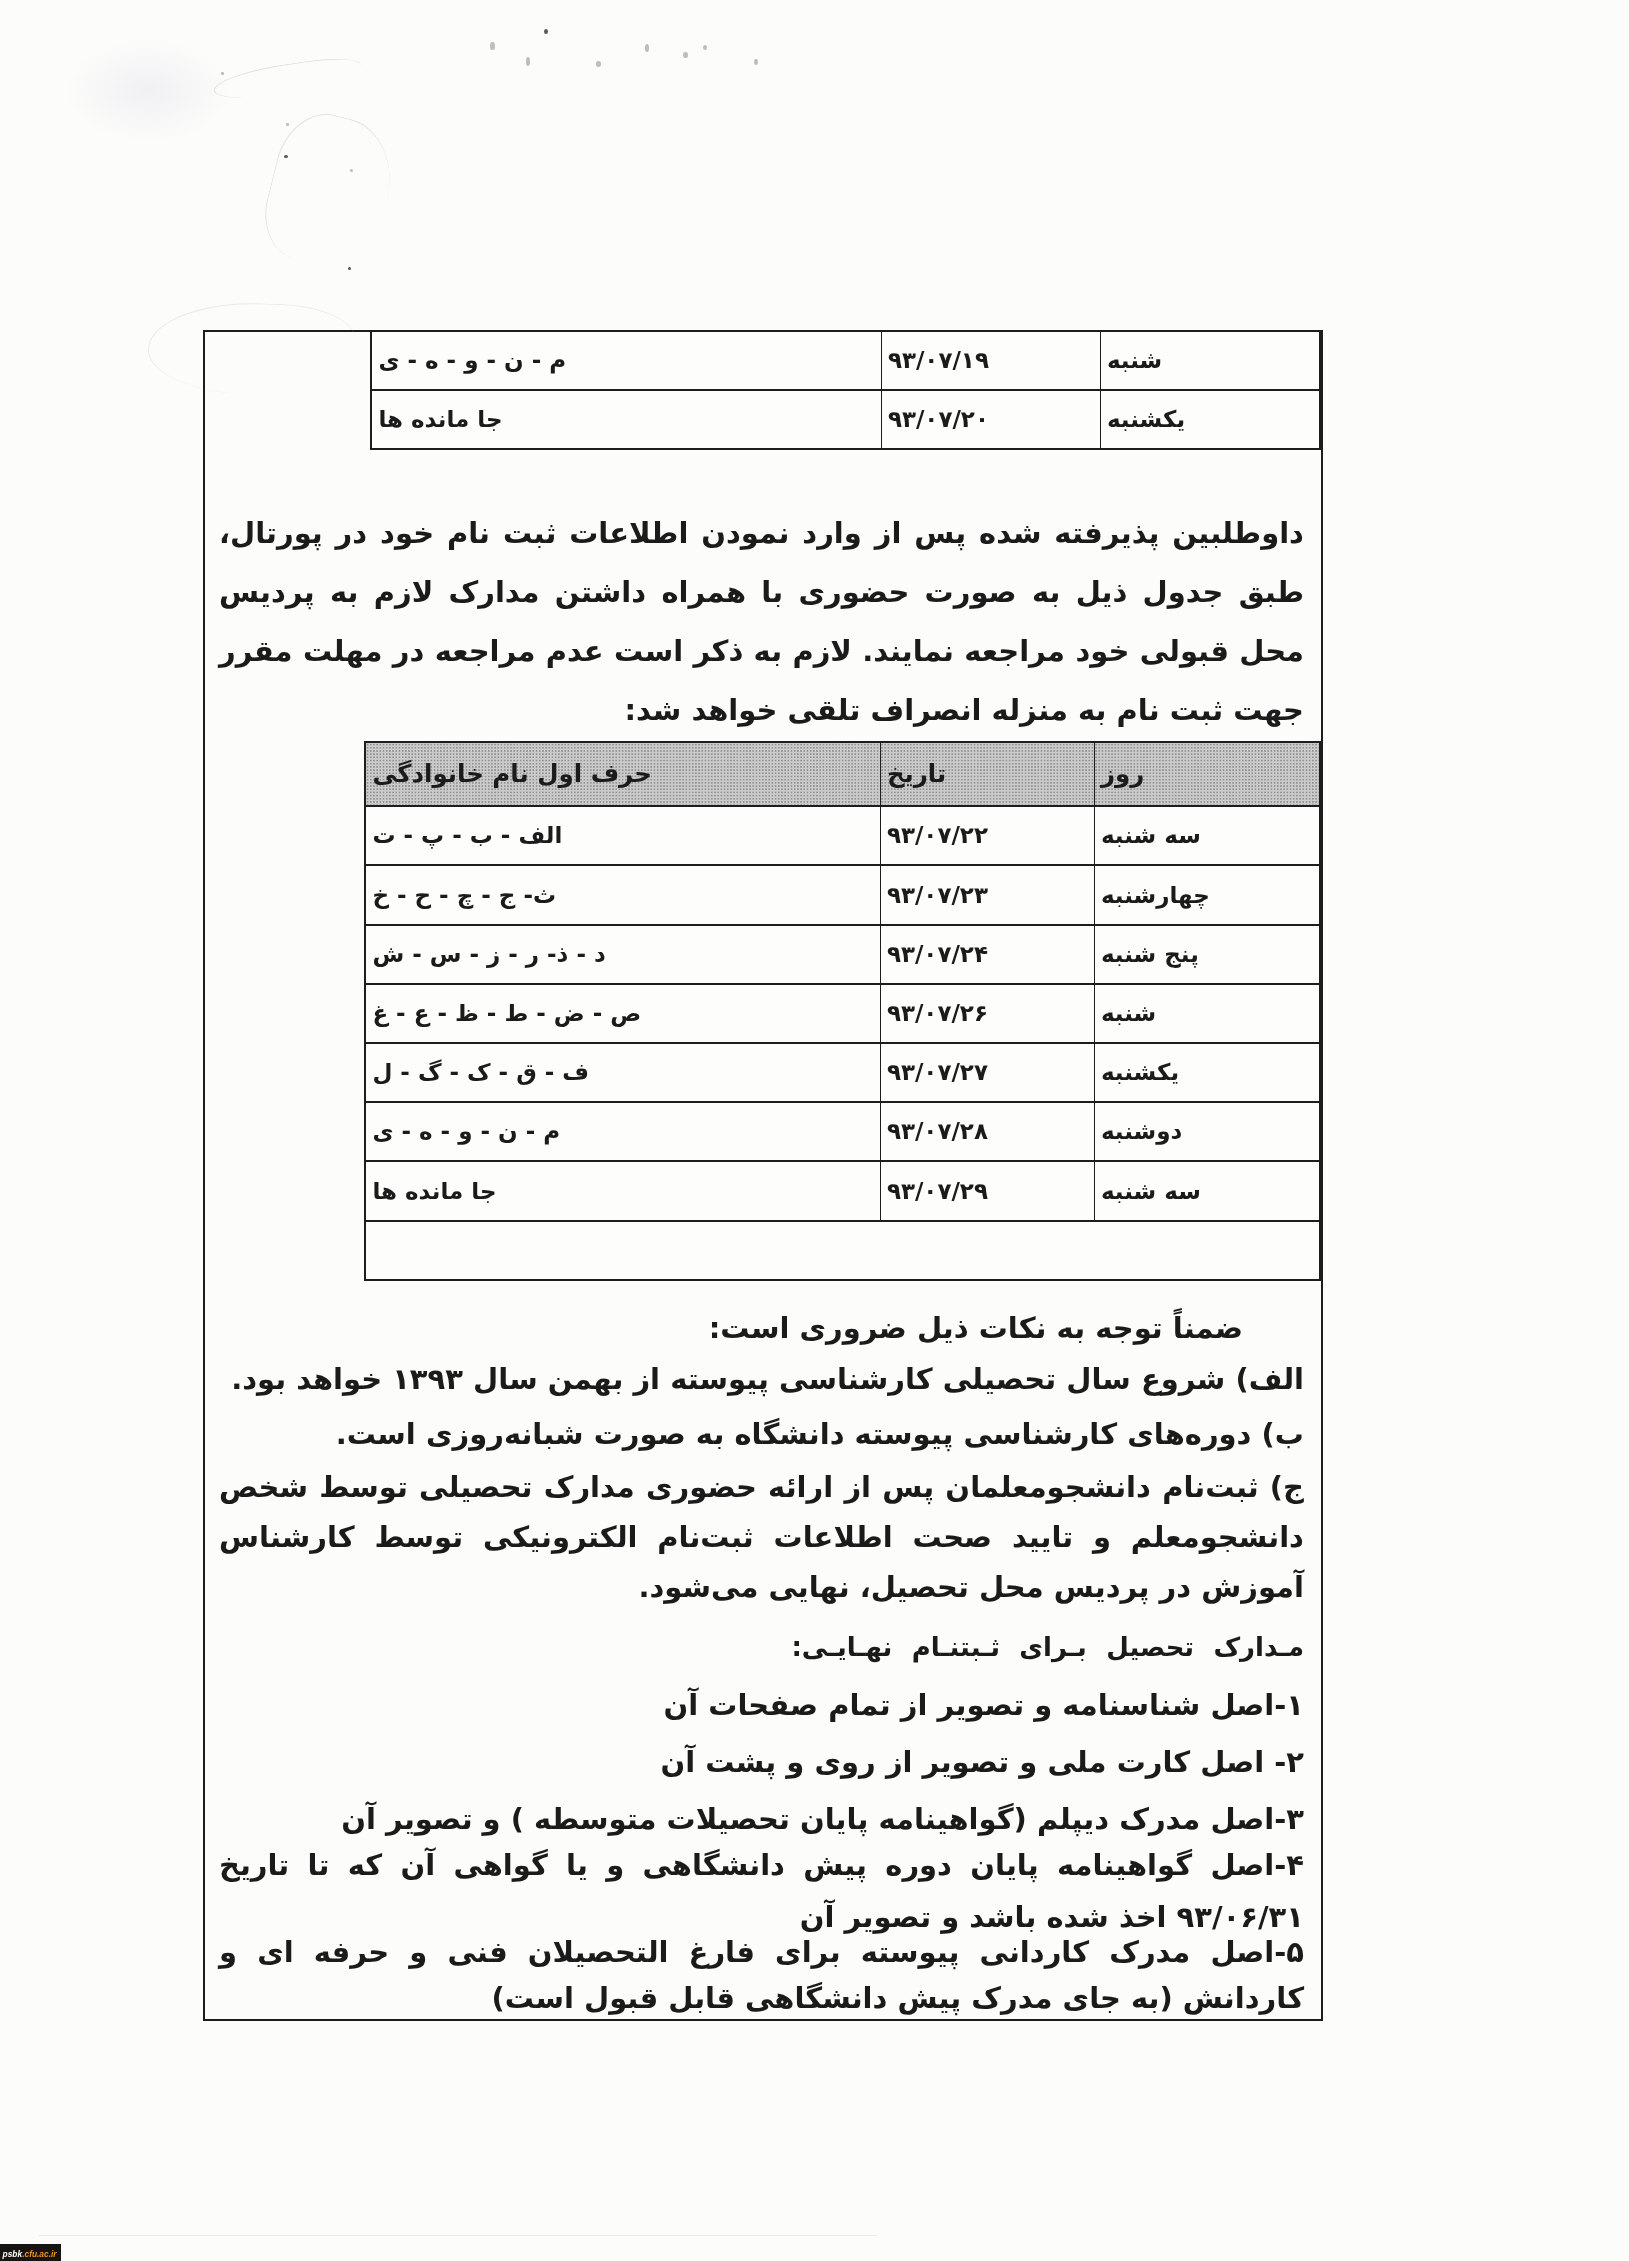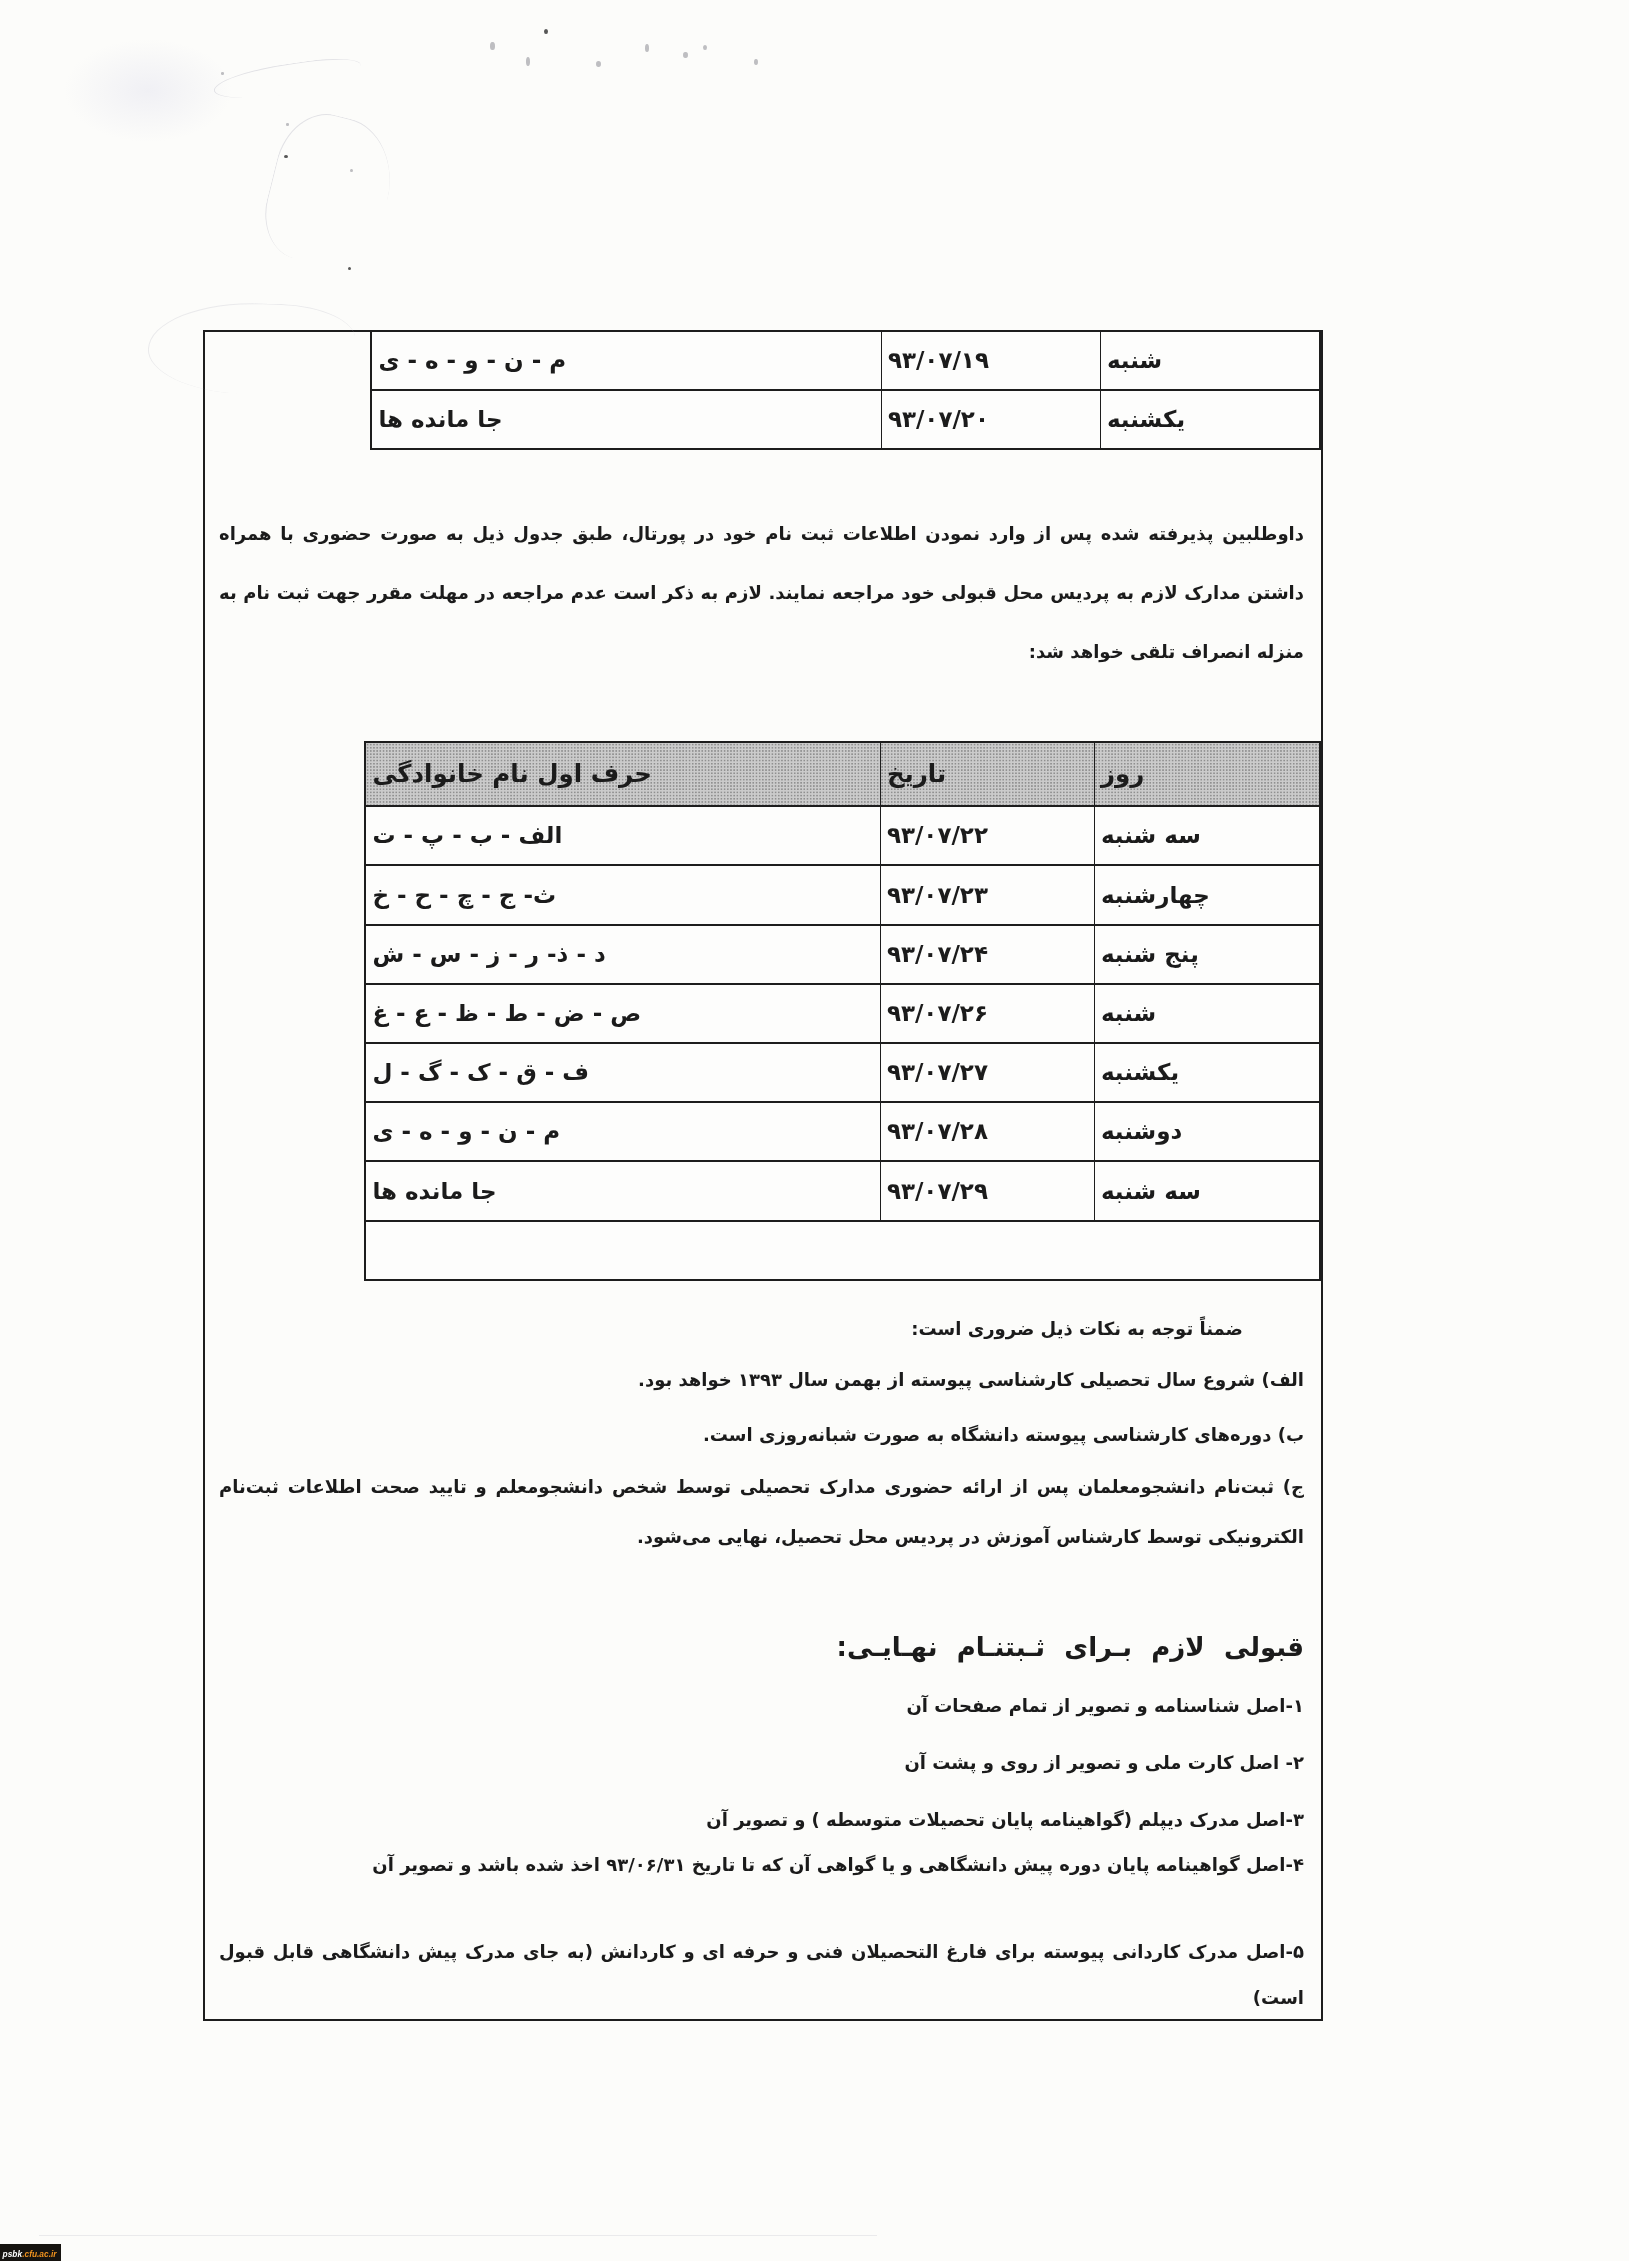--- a/index.html
+++ b/index.html
@@ -34,21 +34,21 @@
     background-color:#cbcbcb;
     background-image:radial-gradient(#909090 0.7px, rgba(0,0,0,0) 0.8px);
     background-size:3.2px 3.2px;
   }
   #main-table tbody td{height:52px;}
   tr.empty-row td{height:64px;border-width:2.6px 1.9px;}
   td.col-date{direction:ltr;unicode-bidi:isolate;font-size:24.5px;letter-spacing:1.3px;}
   
   .txt{
     position:absolute;left:219px;width:1085px;
-    direction:rtl;font-weight:bold;font-size:18px;line-height:59px;
+    direction:rtl;font-weight:bold;font-size:29px;line-height:59px;
     text-align:right;
   }
   .just{text-align:justify;text-justify:inter-word;}
   #intro-paragraph{top:504px;}
   #note-intro{top:1299px;padding-right:61px;box-sizing:border-box;}
   #note-a{top:1350px;}
   #note-b{top:1405px;}
   #note-j{top:1462px;line-height:50px;}
   #docs-title{top:1618px;font-size:26px;word-spacing:10.3px;}
   #doc-1{top:1676px;}
@@ -162,21 +162,21 @@
         <td colspan="3"></td>
       </tr>
   </tbody>
 </table>
 
 <div class="txt" id="note-intro">ضمناً توجه به نکات ذیل ضروری است:</div>
 <div class="txt" id="note-a">الف) شروع سال تحصیلی کارشناسی پیوسته از بهمن سال ۱۳۹۳ خواهد بود.</div>
 <div class="txt" id="note-b">ب) دوره‌های کارشناسی پیوسته دانشگاه به صورت شبانه‌روزی است.</div>
 <div class="txt just" id="note-j">ج) ثبت‌نام دانشجومعلمان پس از ارائه حضوری مدارک تحصیلی توسط شخص دانشجومعلم و تایید صحت اطلاعات ثبت‌نام الکترونیکی توسط کارشناس آموزش در پردیس محل تحصیل، نهایی می‌شود.</div>
 
-<div class="txt" id="docs-title">قبولی لازم بـرای ثـبتنـام نهـایـی:</div>
+<div class="txt" id="docs-title">مـدارک تحصیل بـرای ثـبتنـام نهـایـی:</div>
 <div class="txt" id="doc-1">۱-اصل شناسنامه و تصویر از تمام صفحات آن</div>
 <div class="txt" id="doc-2">۲- اصل کارت ملی و تصویر از روی و پشت آن</div>
 <div class="txt" id="doc-3">۳-اصل مدرک دیپلم (گواهینامه پایان تحصیلات متوسطه ) و تصویر آن</div>
 <div class="txt just" id="doc-4">۴-اصل گواهینامه پایان دوره پیش دانشگاهی و یا گواهی آن که تا تاریخ ۹۳/۰۶/۳۱ اخذ شده باشد و تصویر آن</div>
 <div class="txt just" id="doc-5">۵-اصل مدرک کاردانی پیوسته برای فارغ التحصیلان فنی و حرفه ای و کاردانش (به جای مدرک پیش دانشگاهی قابل قبول است)</div>
 
 <div class="watermark">
   <span>psbk</span>
     <span class="suffix">.cfu.ac.ir</span>
 </div>

